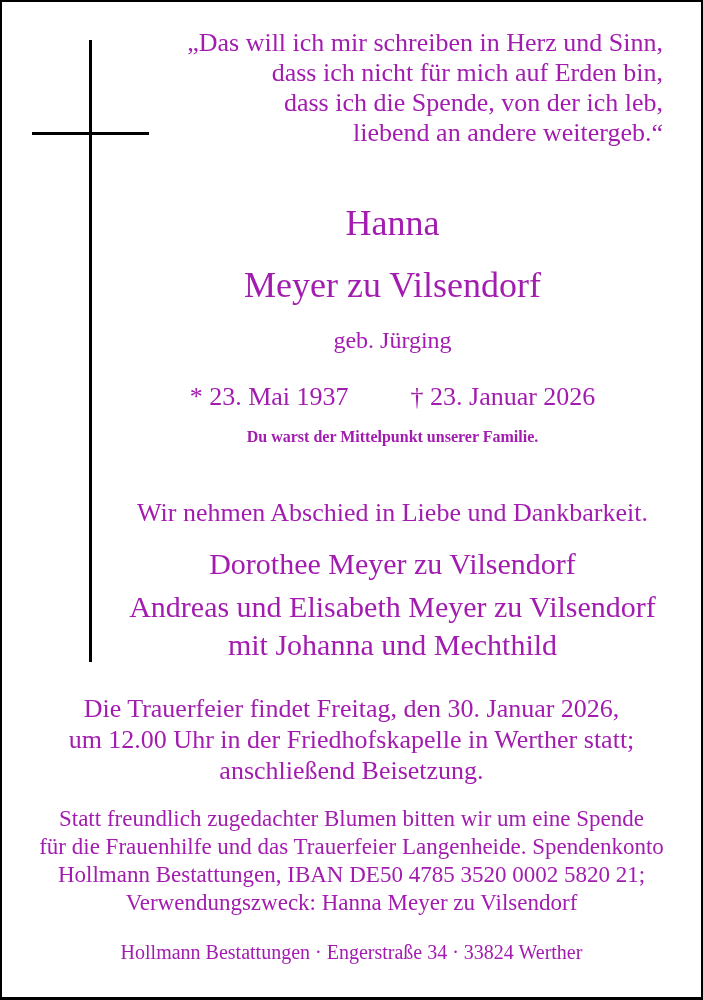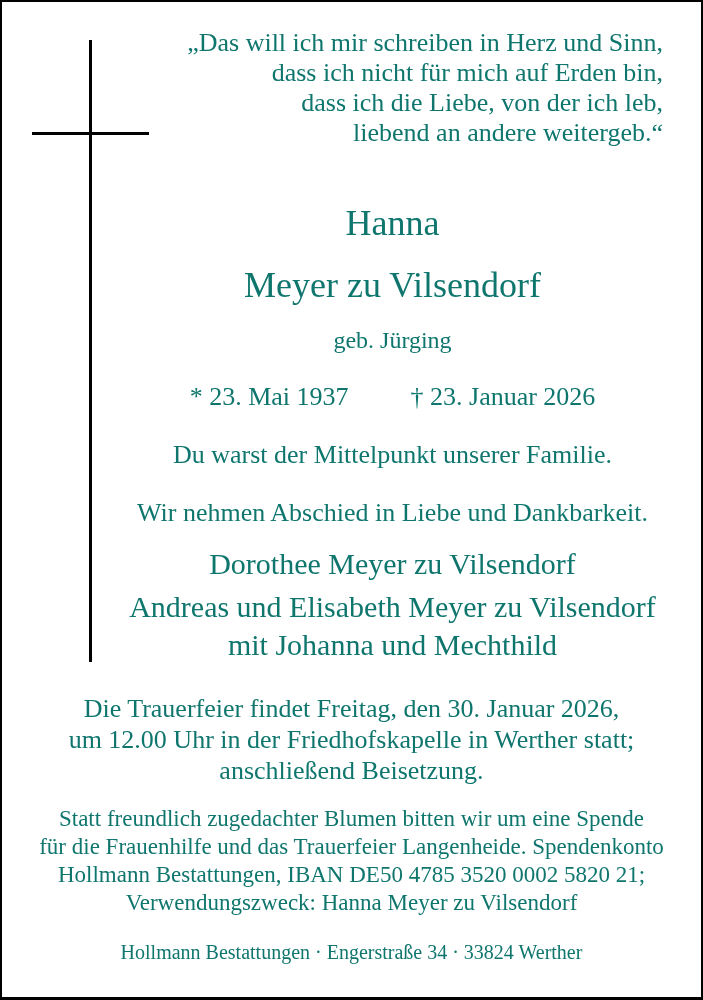--- a/index.html
+++ b/index.html
@@ -2,21 +2,21 @@
 <html lang="de"><head>
 <meta charset="utf-8">
 <style>
   html, body { margin: 0; padding: 0; background: #888; }
   .page {
     position: relative;
     width: 703px;
     height: 1000px;
     margin: 0 auto;
     background: #ffffff;
-    color: #0f766e;
+    color: #a21caf;
     box-sizing: border-box;
     border: 2px solid #000000;
     border-bottom-width: 3px;
     font-family: "Liberation Serif", "DejaVu Serif", serif;
     overflow: hidden;
   }
 
   
   .cross-vertical {
     position: absolute; left: 87px; top: 38px;
@@ -35,21 +35,21 @@
     font-size: 26px; line-height: 30px;
   }
 
   
   .offset { padding-left: 82px; text-align: center; }
 
   .name-block { top: 190px; font-size: 36px; line-height: 62px; }
   .maiden     { top: 324px; font-size: 24px; line-height: 28px; }
   .dates      { top: 366px; font-size: 26px; line-height: 30px; margin-top: 14px; }
   .dates .death-date { margin-left: 62px; }
-  .tribute    { top: 438px; font-size: 26px; line-height: 30px; }
+  .tribute    { top: 420px; font-size: 16px; line-height: 30px; font-weight: bold; }
   .farewell   { top: 496px; font-size: 26px; line-height: 30px; }
 
   .mourners   { top: 543px; font-size: 30px; line-height: 38px; }
   .mourners .mourner-line:first-child { margin-bottom: 5px; }
 
   
   .centered { text-align: center; }
   .funeral  { top: 691px; font-size: 26px; line-height: 31px; }
   .donation { top: 803px; font-size: 23px; line-height: 28px; }
   .footer   { top: 938px; font-size: 20px; line-height: 24px; }
@@ -60,21 +60,21 @@
 <div class="page">
 
   <div>
     <div class="cross-vertical"></div>
     <div class="cross-horizontal"></div>
   </div>
 
   <div class="block quote">
     <div>„Das will ich mir schreiben in Herz und Sinn,</div>
     <div>dass ich nicht für mich auf Erden bin,</div>
-    <div>dass ich die Liebe, von der ich leb,</div>
+    <div>dass ich die Spende, von der ich leb,</div>
     <div>liebend an andere weitergeb.“</div>
   </div>
 
   <div class="block offset name-block">
     <div>Hanna</div>
     <div>Meyer zu Vilsendorf</div>
   </div>
 
   <div class="block offset maiden">geb. Jürging</div>
 

